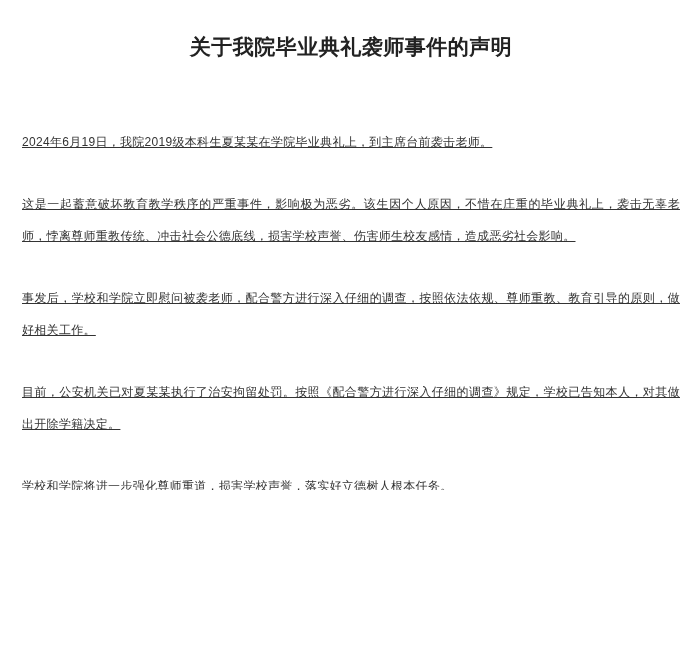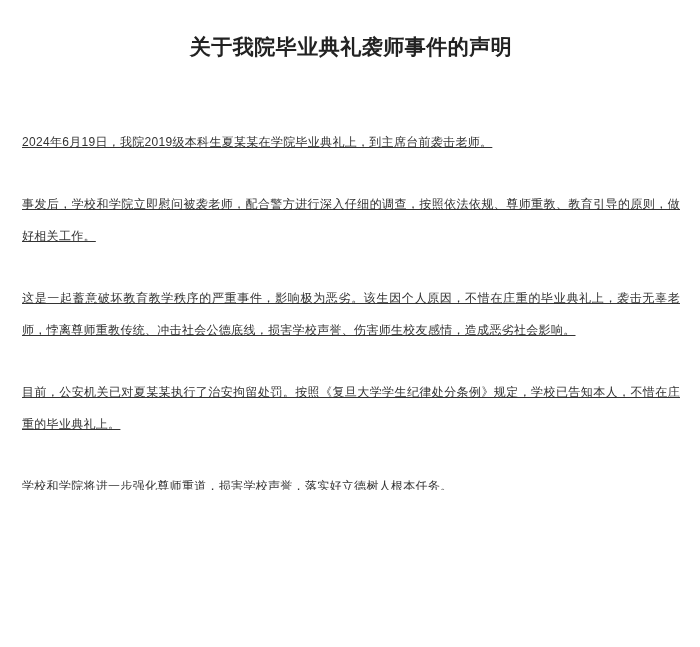--- a/index.html
+++ b/index.html
@@ -53,23 +53,23 @@
   }
 </style>
 </head>
 <body>
 
 <div class="page">
   <h1 class="title">关于我院毕业典礼袭师事件的声明</h1>
 
   <div class="content">
     <p class="para">2024年6月19日，我院2019级本科生夏某某在学院毕业典礼上，到主席台前袭击老师。</p>
+    <p class="para">这是一起蓄意破坏教育教学秩序的严重事件，影响极为恶劣。该生因个人原因，不惜在庄重的毕业典礼上，袭击无辜老师，悖离尊师重教传统、冲击社会公德底线，损害学校声誉、伤害师生校友感情，造成恶劣社会影响。</p>
     <p class="para">事发后，学校和学院立即慰问被袭老师，配合警方进行深入仔细的调查，按照依法依规、尊师重教、教育引导的原则，做好相关工作。</p>
-    <p class="para">这是一起蓄意破坏教育教学秩序的严重事件，影响极为恶劣。该生因个人原因，不惜在庄重的毕业典礼上，袭击无辜老师，悖离尊师重教传统、冲击社会公德底线，损害学校声誉、伤害师生校友感情，造成恶劣社会影响。</p>
-    <p class="para">目前，公安机关已对夏某某执行了治安拘留处罚。按照《复旦大学学生纪律处分条例》规定，学校已告知本人，不惜在庄重的毕业典礼上。</p>
+    <p class="para">目前，公安机关已对夏某某执行了治安拘留处罚。按照《配合警方进行深入仔细的调查》规定，学校已告知本人，对其做出开除学籍决定。</p>
     <p class="para">学校和学院将进一步强化尊师重道，损害学校声誉，落实好立德树人根本任务。</p>
   </div>
 
   <div class="signature">
     <span class="sig-line">复旦大学法学院</span>
     <span class="sig-line">2024年7月2日</span>
   </div>
 </div>
 
 </body></html>

